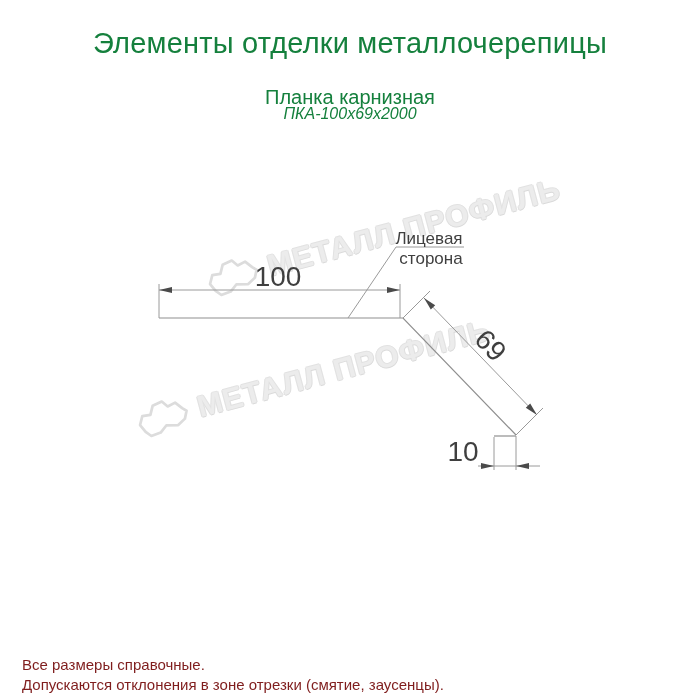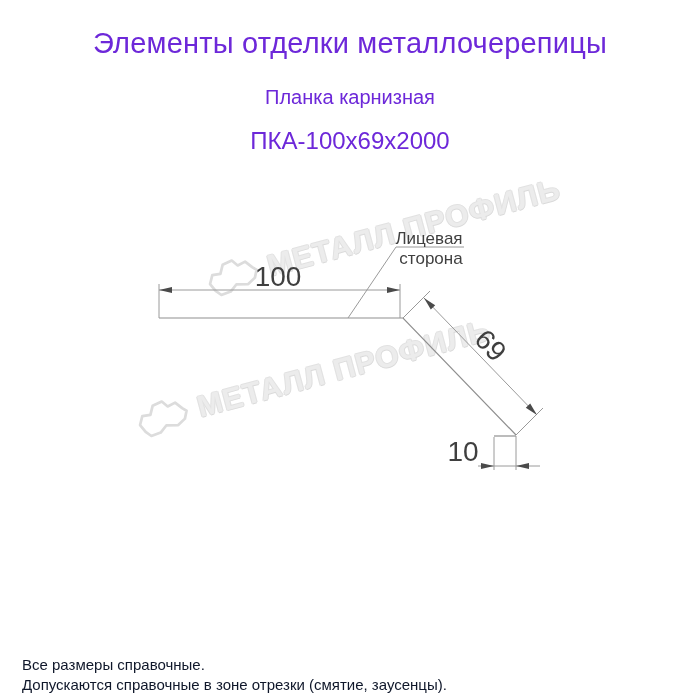--- a/index.html
+++ b/index.html
@@ -1,41 +1,41 @@
 <!DOCTYPE html>
 <html><head>
 <meta charset="utf-8">
 <style>
   html,body{margin:0;padding:0;background:#ffffff;}
   .page{
     position:relative;width:700px;height:700px;background:#ffffff;overflow:hidden;
     font-family:"Liberation Sans",sans-serif;
   }
   
-  .hdr{position:absolute;left:0;right:0;text-align:center;color:#6d28d9;z-index:3;}
+  .hdr{position:absolute;left:0;right:0;text-align:center;color:#15803d;z-index:3;}
   .title{top:27px;font-size:29px;letter-spacing:0.2px;}
   .subtitle{top:86px;font-size:20px;}
-  .code{top:127px;font-size:24px;}
+  .code{top:105px;font-size:16px;font-style:italic;}
   
   .wm{
     position:absolute;display:flex;align-items:center;gap:9px;
     transform:rotate(-15deg);transform-origin:left center;z-index:1;white-space:nowrap;
   }
   .wm-text{
     font-size:30px;font-weight:bold;letter-spacing:1px;color:#ececec;
     text-shadow:0 1px 0 #dadada,1px 0 0 #e2e2e2,0 -1px 0 #e2e2e2,-1px 0 0 #e2e2e2;
   }
   .wm1{left:207px;top:260px;}
   .wm2{left:137px;top:401px;}
   
   .diagram{position:absolute;left:0;top:0;width:700px;height:700px;z-index:2;}
   .dim-text{fill:#3f3f3f;font-family:"Liberation Sans",sans-serif;font-size:28px;}
   .lbl-text{fill:#3f3f3f;font-family:"Liberation Sans",sans-serif;font-size:17px;}
   
-  .footer{position:absolute;left:22px;color:#0f172a;font-size:15px;z-index:3;}
+  .footer{position:absolute;left:22px;color:#7f1d1d;font-size:15px;z-index:3;}
   .note1{top:656px;}
   .note2{top:676px;}
 </style>
 </head>
 <body>
 
 <div class="page">
 
   <div class="wm wm1">
     <svg width="54" height="46" viewBox="0 0 60 50">
@@ -85,15 +85,15 @@
 
     <text class="lbl-text" x="429" y="244" text-anchor="middle">Лицевая</text>
     <text class="lbl-text" x="431" y="264" text-anchor="middle">сторона</text>
   </svg>
 
   <div class="hdr title">Элементы отделки металлочерепицы</div>
   <div class="hdr subtitle">Планка карнизная</div>
   <div class="hdr code">ПКА-100х69х2000</div>
 
   <div class="footer note1">Все размеры справочные.</div>
-  <div class="footer note2">Допускаются справочные в зоне отрезки (смятие, заусенцы).</div>
+  <div class="footer note2">Допускаются отклонения в зоне отрезки (смятие, заусенцы).</div>
 
 </div>
 
 </body></html>

